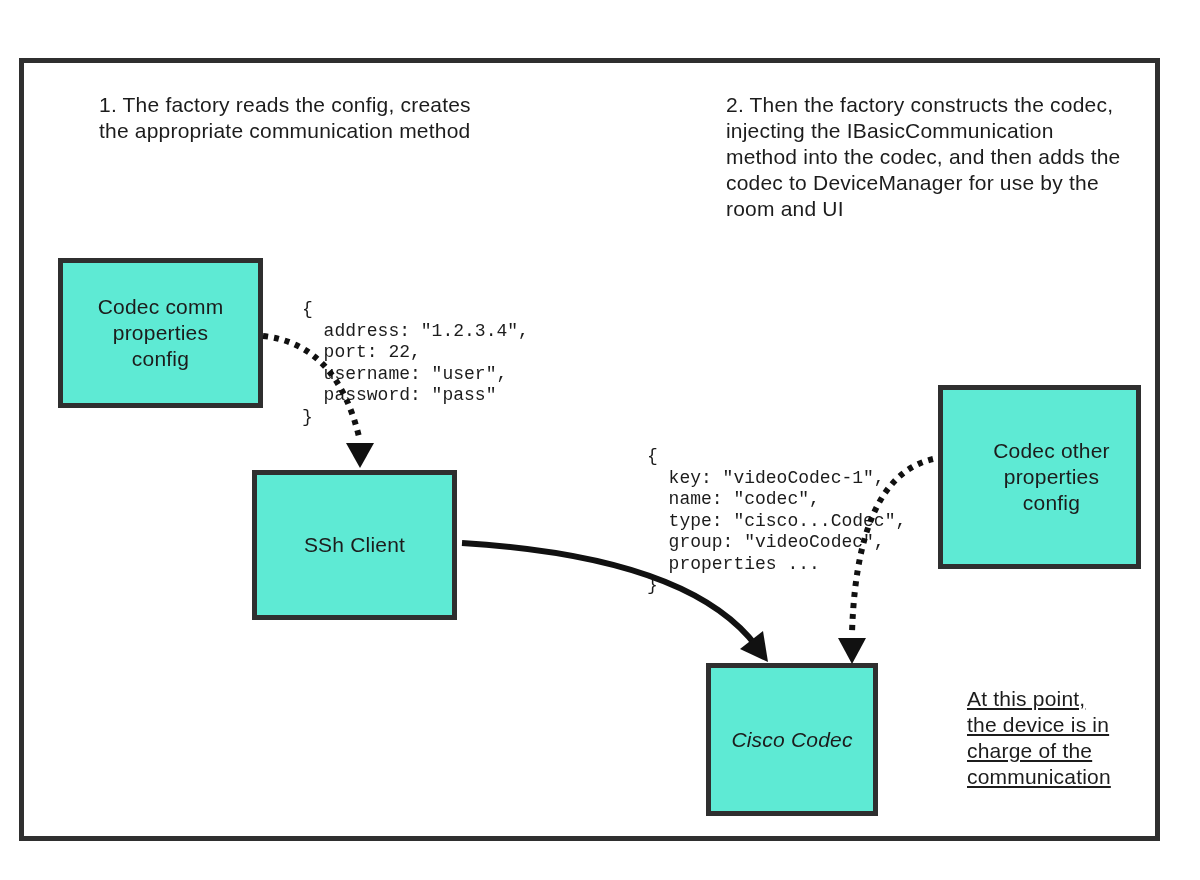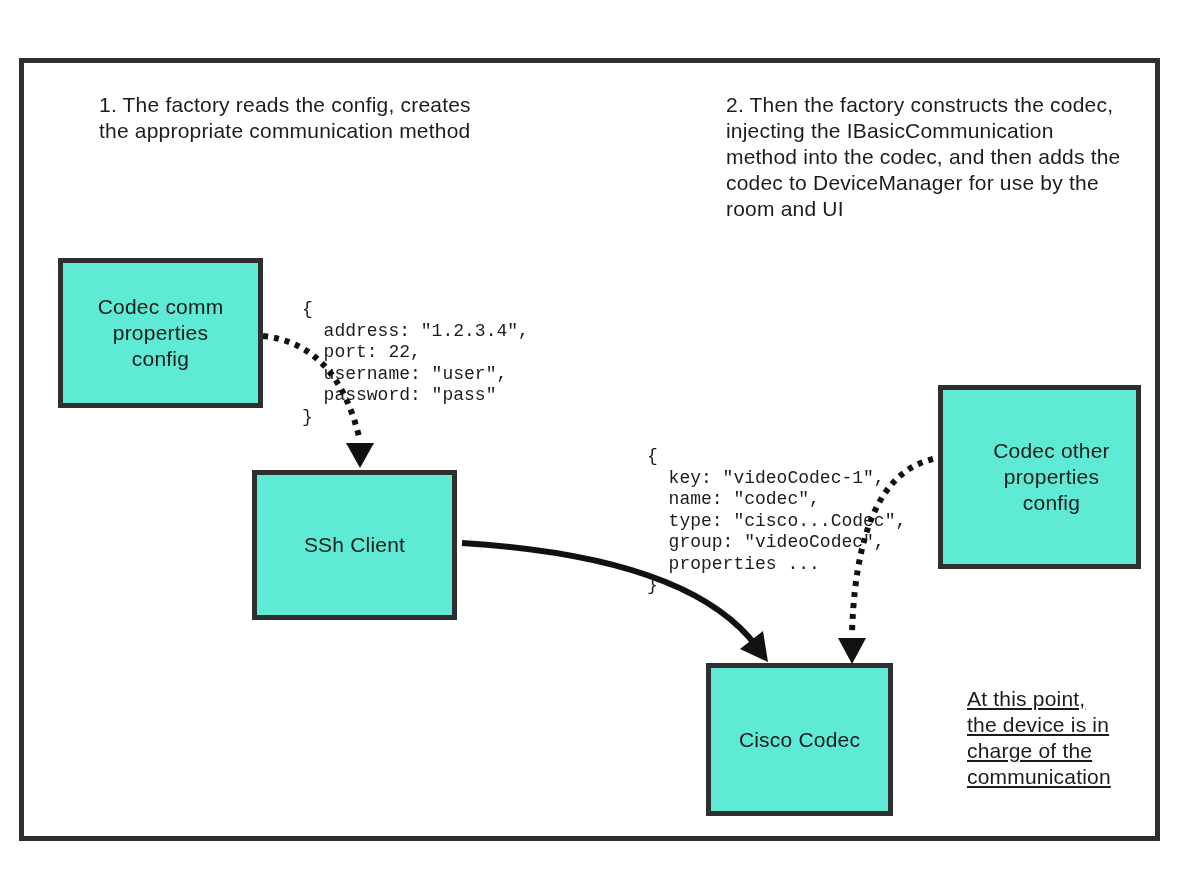--- a/index.html
+++ b/index.html
@@ -48,21 +48,21 @@
     justify-content: center;
     text-align: center;
     white-space: pre-line;
     font-size: 21px;
     line-height: 26px;
     letter-spacing: 0.2px;
   }
   .node-codec-comm  { left: 58px;  top: 258px; width: 205px; height: 150px; }
   .node-ssh-client  { left: 252px; top: 470px; width: 205px; height: 150px; }
   .node-codec-other { left: 938px; top: 385px; width: 203px; height: 184px; padding-left: 24px; }
-  .node-cisco-codec { left: 706px; top: 663px; width: 187px; height: 153px; }
+  .node-cisco-codec { left: 706px; top: 663px; width: 172px; height: 153px; font-style: italic; }
   .code {
     position: absolute;
     margin: 0;
     font-family: "Liberation Mono", monospace;
     font-size: 18px;
     line-height: 21.5px;
     white-space: pre;
     color: #1c1c1c;
   }
   .code-comm  { left: 302px; top: 299px; }

